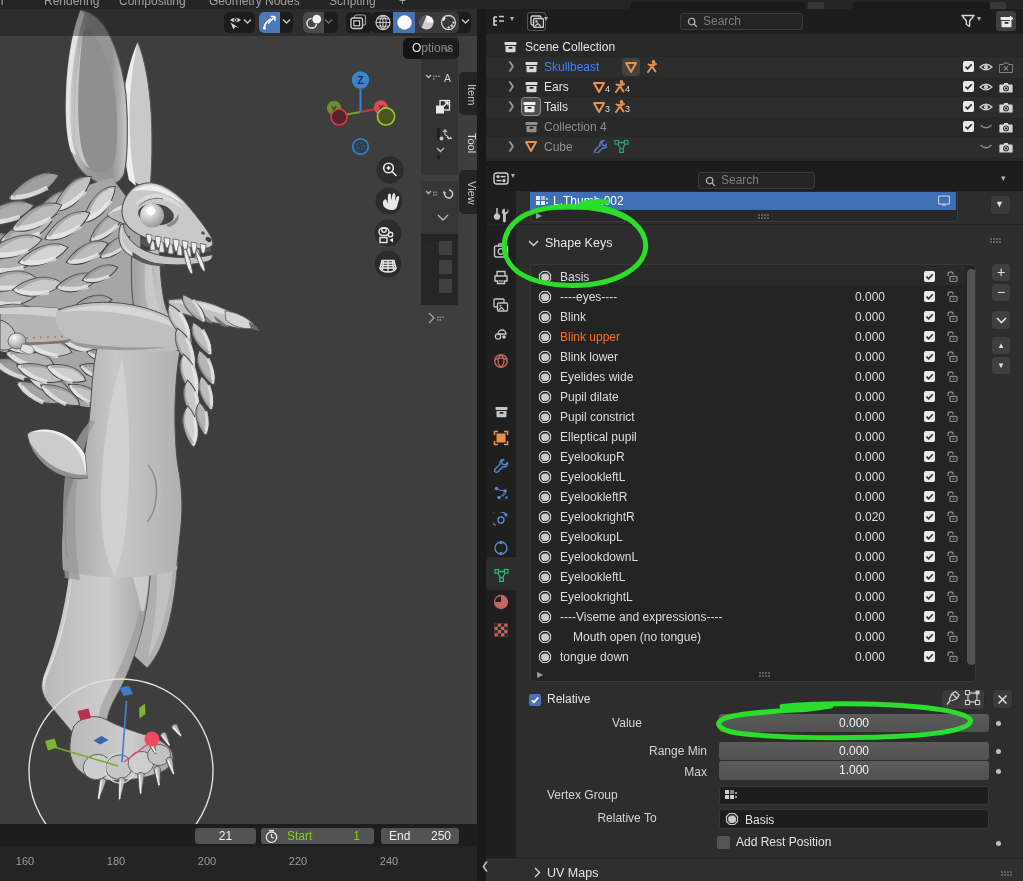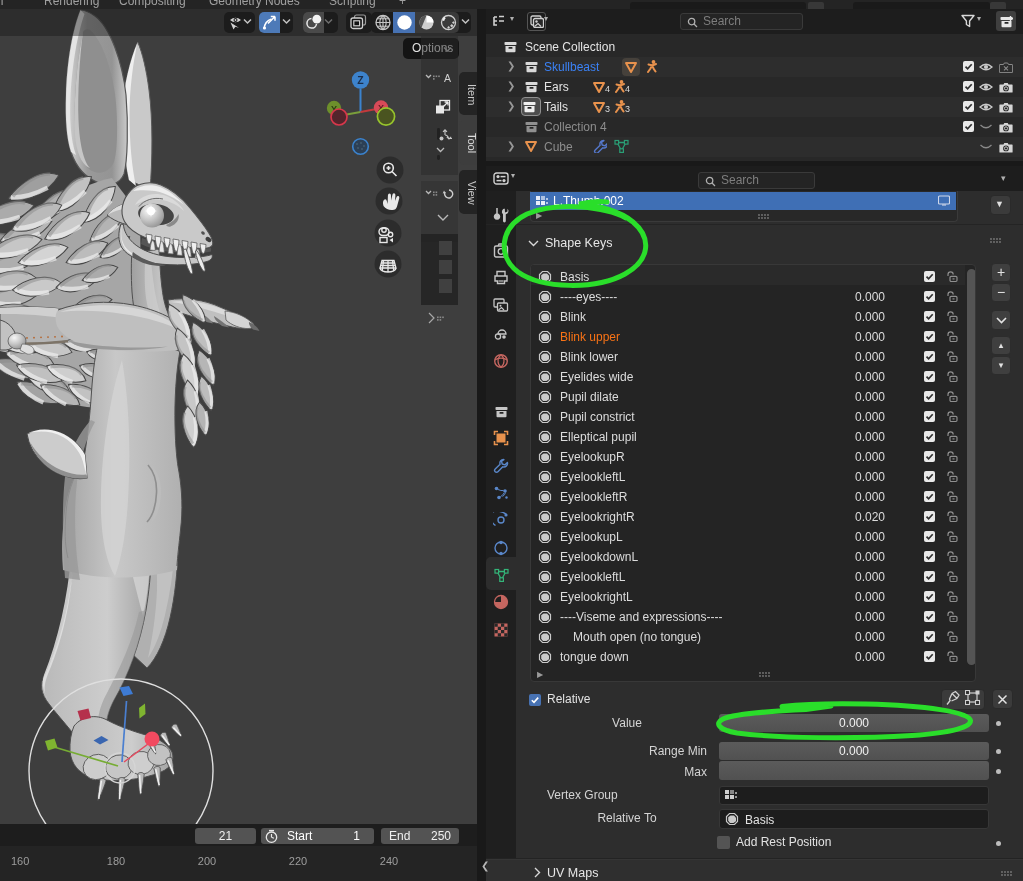--- a/index.html
+++ b/index.html
@@ -635,33 +635,33 @@
           <rect x="11.6" y="4.5" width="1.6" height="1.6"></rect>
           <rect x="14.2" y="4.5" width="1.6" height="1.6"></rect>
           <rect x="9" y="7.1" width="1.6" height="1.6"></rect>
           <rect x="11.6" y="7.1" width="1.6" height="1.6"></rect>
         </g>
       </svg>
     </div>
 
   <div class="abs" id="timeline" style="left:0;top:824px;width:477px;height:57px;background:#1d1d1d;">
     <div class="abs" style="left:195px;top:4px;width:61px;height:16px;background:#535353;border-radius:3px;color:#f0f0f0;font-size:12px;line-height:16px;text-align:center;">21</div>
-    <div class="abs" style="left:261px;top:4px;width:113px;height:16px;background:#535353;border-radius:3px;color:#ffffff;font-size:12px;line-height:16px;">
+    <div class="abs" style="left:261px;top:4px;width:113px;height:16px;background:#535353;border-radius:3px;color:#84cc16;font-size:12px;line-height:16px;">
       <span style="margin-left:26px;">Start</span><span style="position:absolute;right:14px;">1</span>
     </div>
     <div class="abs" style="left:381px;top:4px;width:78px;height:16px;background:#535353;border-radius:3px;color:#f0f0f0;font-size:12px;line-height:16px;">
       <span style="margin-left:8px;">End</span><span style="position:absolute;right:8px;">250</span>
     </div>
     <svg class="abs" style="left:264px;top:5px;" width="15" height="15" viewBox="0 0 15 15">
       <circle cx="7.5" cy="8.2" r="5.2" fill="none" stroke="#e8e8e8" stroke-width="1.3"></circle>
       <path d="M7.5 8.2 L7.5 4.9 M7.5 8.2 L9.9 9.3" stroke="#e8e8e8" stroke-width="1.2" fill="none"></path>
       <path d="M5 1.6 L10 1.6" stroke="#e8e8e8" stroke-width="1.4"></path>
     </svg>
     <div class="abs" id="ruler" style="left:0;top:22px;width:477px;height:35px;background:#242424;overflow:hidden;">
-        <div class="abs" style="left: 11px; top: 9px; width: 28px; color: rgb(157, 157, 157); font-size: 11px;">160</div>
+        <div class="abs" style="left: 11px; top: 9px; width: 28px; text-align: center; color: rgb(157, 157, 157); font-size: 11px;">160</div>
         <div class="abs" style="left: 102px; top: 9px; width: 28px; text-align: center; color: rgb(157, 157, 157); font-size: 11px;">180</div>
         <div class="abs" style="left: 193px; top: 9px; width: 28px; text-align: center; color: rgb(157, 157, 157); font-size: 11px;">200</div>
         <div class="abs" style="left: 284px; top: 9px; width: 28px; text-align: center; color: rgb(157, 157, 157); font-size: 11px;">220</div>
         <div class="abs" style="left: 375px; top: 9px; width: 28px; text-align: center; color: rgb(157, 157, 157); font-size: 11px;">240</div>
       </div>
   </div>
 
   <div class="abs" style="left:477px;top:9px;width:9px;height:872px;background:#191919;"></div>
 
   <div class="abs" id="outliner" style="left:486px;top:9px;width:537px;height:152px;background:#282828;overflow:hidden;">
@@ -1335,20 +1335,21 @@
         <div class="abs" style="left: 61px; top: 550px; width: 160px; text-align: center; color: rgb(212, 212, 212); font-size: 12px;">Value</div>
         <div class="abs" style="left: 233px; top: 548px; width: 270px; height: 18px; background: linear-gradient(rgb(91, 91, 91), rgb(81, 81, 81)); border-radius: 3px;"></div>
         <div class="abs" style="left: 233px; top: 549.5px; width: 270px; text-align: center; color: rgb(242, 242, 242); font-size: 12px;">0.000</div>
         <div class="abs" style="left: 510px; top: 555px; width: 5px; height: 5px; background: rgb(189, 189, 189); border-radius: 50%;"></div>
         <div class="abs" style="left: 61px; top: 578px; width: 160px; text-align: right; color: rgb(212, 212, 212); font-size: 12px;">Range Min</div>
         <div class="abs" style="left: 233px; top: 576px; width: 270px; height: 18px; background: linear-gradient(rgb(91, 91, 91), rgb(81, 81, 81)); border-radius: 3px;"></div>
         <div class="abs" style="left: 233px; top: 577.5px; width: 270px; text-align: center; color: rgb(242, 242, 242); font-size: 12px;">0.000</div>
         <div class="abs" style="left: 510px; top: 583px; width: 5px; height: 5px; background: rgb(189, 189, 189); border-radius: 50%;"></div>
         <div class="abs" style="left: 61px; top: 599px; width: 160px; text-align: right; color: rgb(212, 212, 212); font-size: 12px;">Max</div>
         <div class="abs" style="left: 233px; top: 595px; width: 270px; height: 19px; background: linear-gradient(rgb(91, 91, 91), rgb(81, 81, 81)); border-radius: 3px;"></div>
+        <div class="abs" style="left: 233px; top: 597px; width: 270px; text-align: center; color: rgb(242, 242, 242); font-size: 12px;">1.000</div>
         <div class="abs" style="left: 510px; top: 603px; width: 5px; height: 5px; background: rgb(189, 189, 189); border-radius: 50%;"></div>
         <div class="abs" style="left: 61px; top: 622px; width: 160px; color: rgb(212, 212, 212); font-size: 12px;">Vertex Group</div>
         <div class="abs" style="left: 233px; top: 620px; width: 270px; height: 19px; background: rgb(29, 29, 29); border: 1px solid rgb(55, 55, 55); border-radius: 3px;"></div>
         <svg width="13" height="13" viewBox="0 0 13 13" style="position: absolute; left: 238px; top: 623px;">
           <g fill="#cfcfcf">
             <rect x="1" y="1" width="4" height="4"></rect>
             <rect x="6" y="1" width="4" height="4" opacity="0.6"></rect>
             <rect x="1" y="6" width="4" height="4"></rect>
             <rect x="6" y="6" width="4" height="4"></rect>
             <rect x="11" y="3" width="2" height="2" opacity="0.7"></rect>

